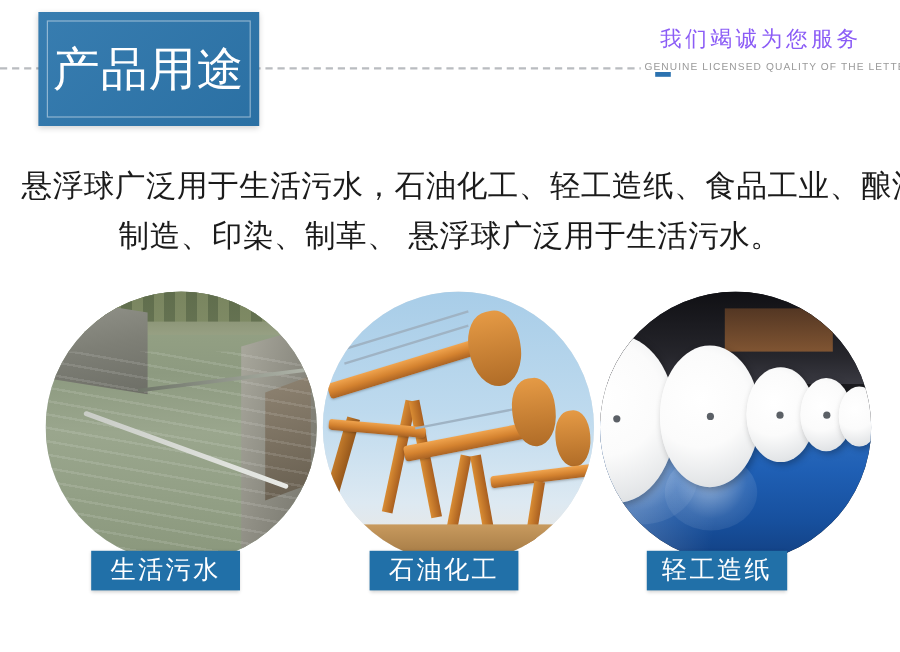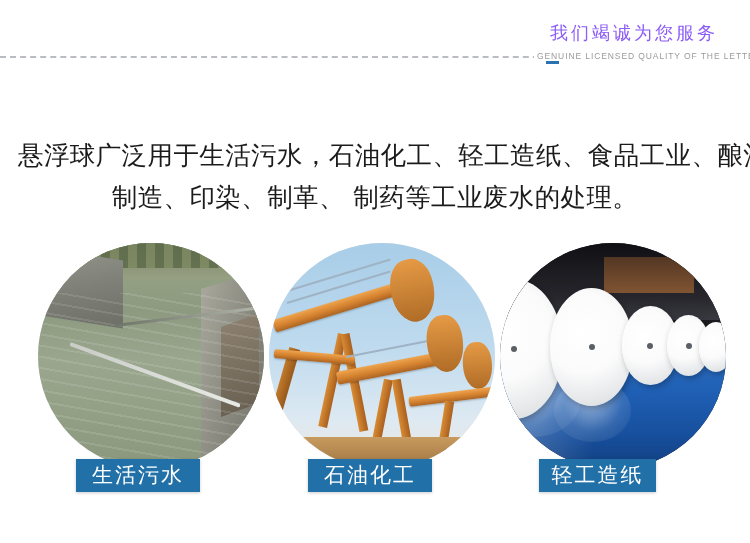--- a/index.html
+++ b/index.html
@@ -144,31 +144,35 @@
     background:radial-gradient(ellipse at 50% 30%,rgba(255,255,255,.55) 0%,rgba(255,255,255,.12) 55%,rgba(255,255,255,0) 100%);}
 </style>
 </head>
 <body>
 
 <div id="header">
 
   <div id="header-dash"></div>
   <div id="header-dot"></div>
 
+  <div id="title-box">
+    <div id="title-inner"></div>
+    <div id="title-text">产品用途</div>
+  </div>
 
   <div id="slogan-wrap">
     <div id="slogan-cn">我们竭诚为您服务</div>
     <div id="slogan-en">GENUINE LICENSED QUALITY OF THE LETTER</div>
   </div>
 
 </div>
 
 <div id="desc">
   <span class="line">悬浮球广泛用于生活污水，石油化工、轻工造纸、食品工业、酿酒、</span>
-  <span class="line">制造、印染、制革、 制药等工业废水的处理。</span>
+  <span class="line">制造、印染、制革、 悬浮球广泛用于生活污水。</span>
 </div>
 
 <div id="gallery">
 
   <div class="card c1">
     <div class="circle">
       <div class="oil-sky"></div>
 
       <div class="pj pj-beam" style="left:2%;top:34%;width:62%;transform:rotate(-17deg);transform-origin:left center;"></div>
       <div class="rail" style="left:8%;top:26%;width:48%;transform:rotate(-17deg);transform-origin:left center;"></div>

